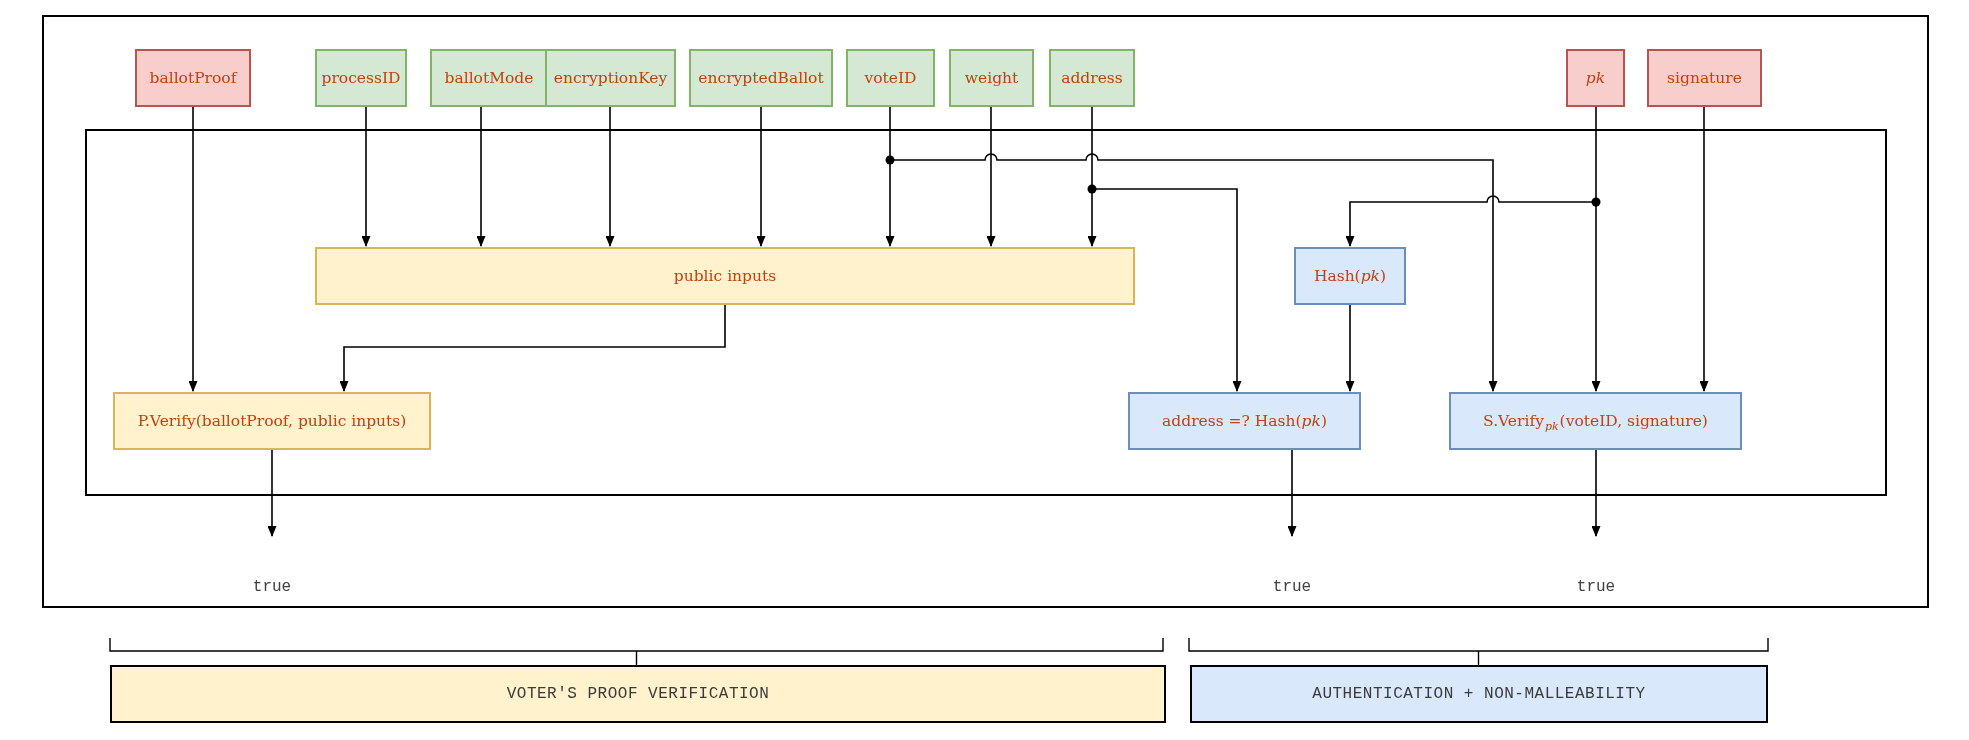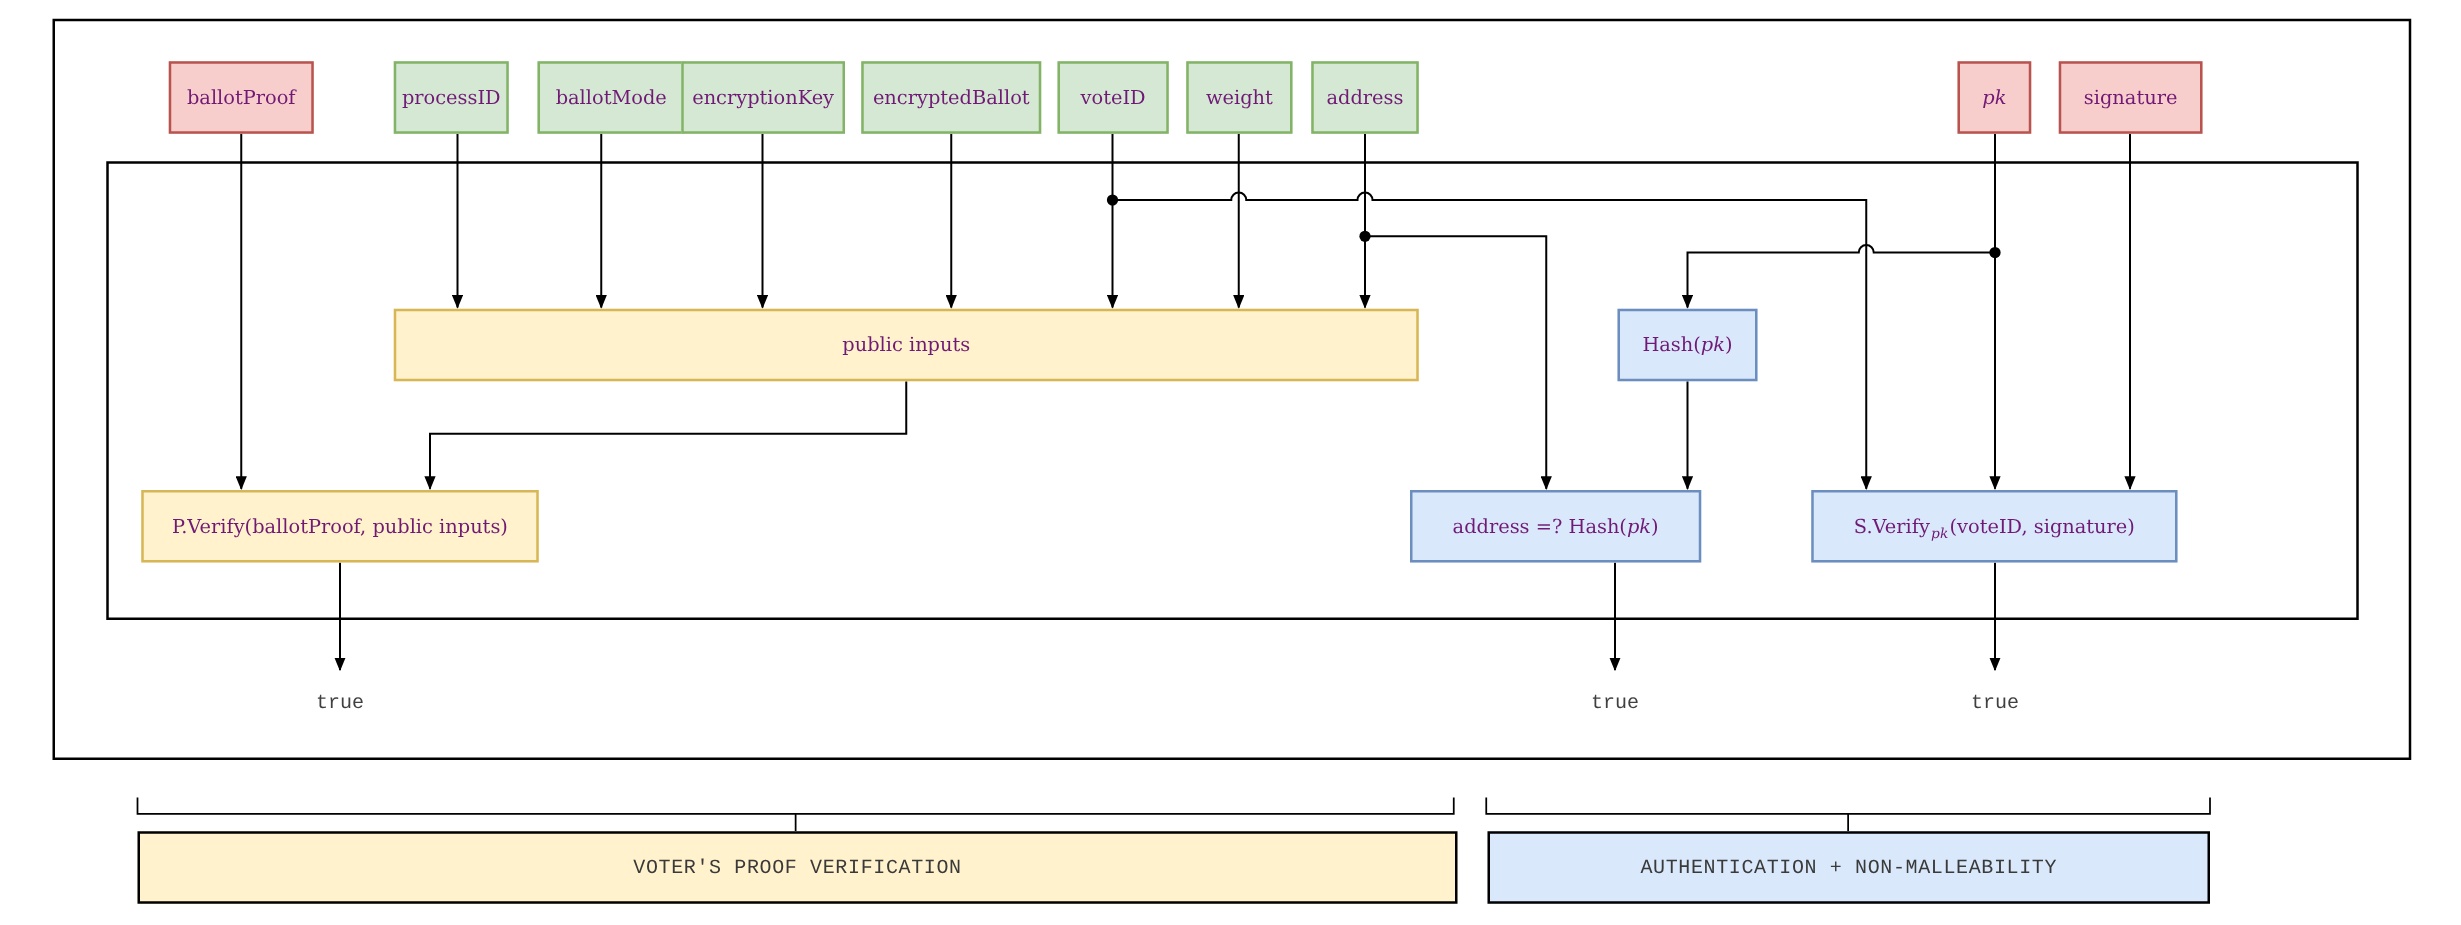--- a/index.html
+++ b/index.html
@@ -4,31 +4,31 @@
 <style>
   html,body{margin:0;padding:0;background:#ffffff;}
   .canvas{
     position:relative;width:1969px;height:740px;background:#ffffff;
     font-family:"DejaVu Serif", serif; overflow:hidden;
   }
   svg.wires{position:absolute;left:0;top:0;}
   .node{
     position:absolute;box-sizing:border-box;border:2px solid #000;
     display:flex;align-items:center;justify-content:center;
-    font-size:15.5px;color:#701a75;white-space:nowrap;z-index:2;
+    font-size:15.5px;color:#c2410c;white-space:nowrap;z-index:2;
   }
   .pink  {background:#f8cecc;border-color:#b85450;}
   .green {background:#d5e8d4;border-color:#82b366;}
   .yellow{background:#fff2cc;border-color:#d6b656;}
   .blue  {background:#dae8fc;border-color:#6c8ebf;}
   .mi{font-style:italic;}
   .ssub{font-style:italic;font-size:11px;position:relative;top:4px;margin:0 1px;}
   .true-label{
     position:absolute;transform:translateX(-50%);z-index:2;
-    font-family:"Liberation Mono", monospace;font-size:16px;color:#404040;
+    font-family:"Liberation Mono", monospace;font-size:16px;color:#404040;margin-top:25px;
   }
   .legend-box{
     position:absolute;box-sizing:border-box;border:2px solid #000;z-index:2;
     display:flex;align-items:center;justify-content:center;
     font-family:"Liberation Mono", monospace;font-size:16px;color:#3a3a3a;
     letter-spacing:.5px;
   }
 </style>
 </head>
 <body>

